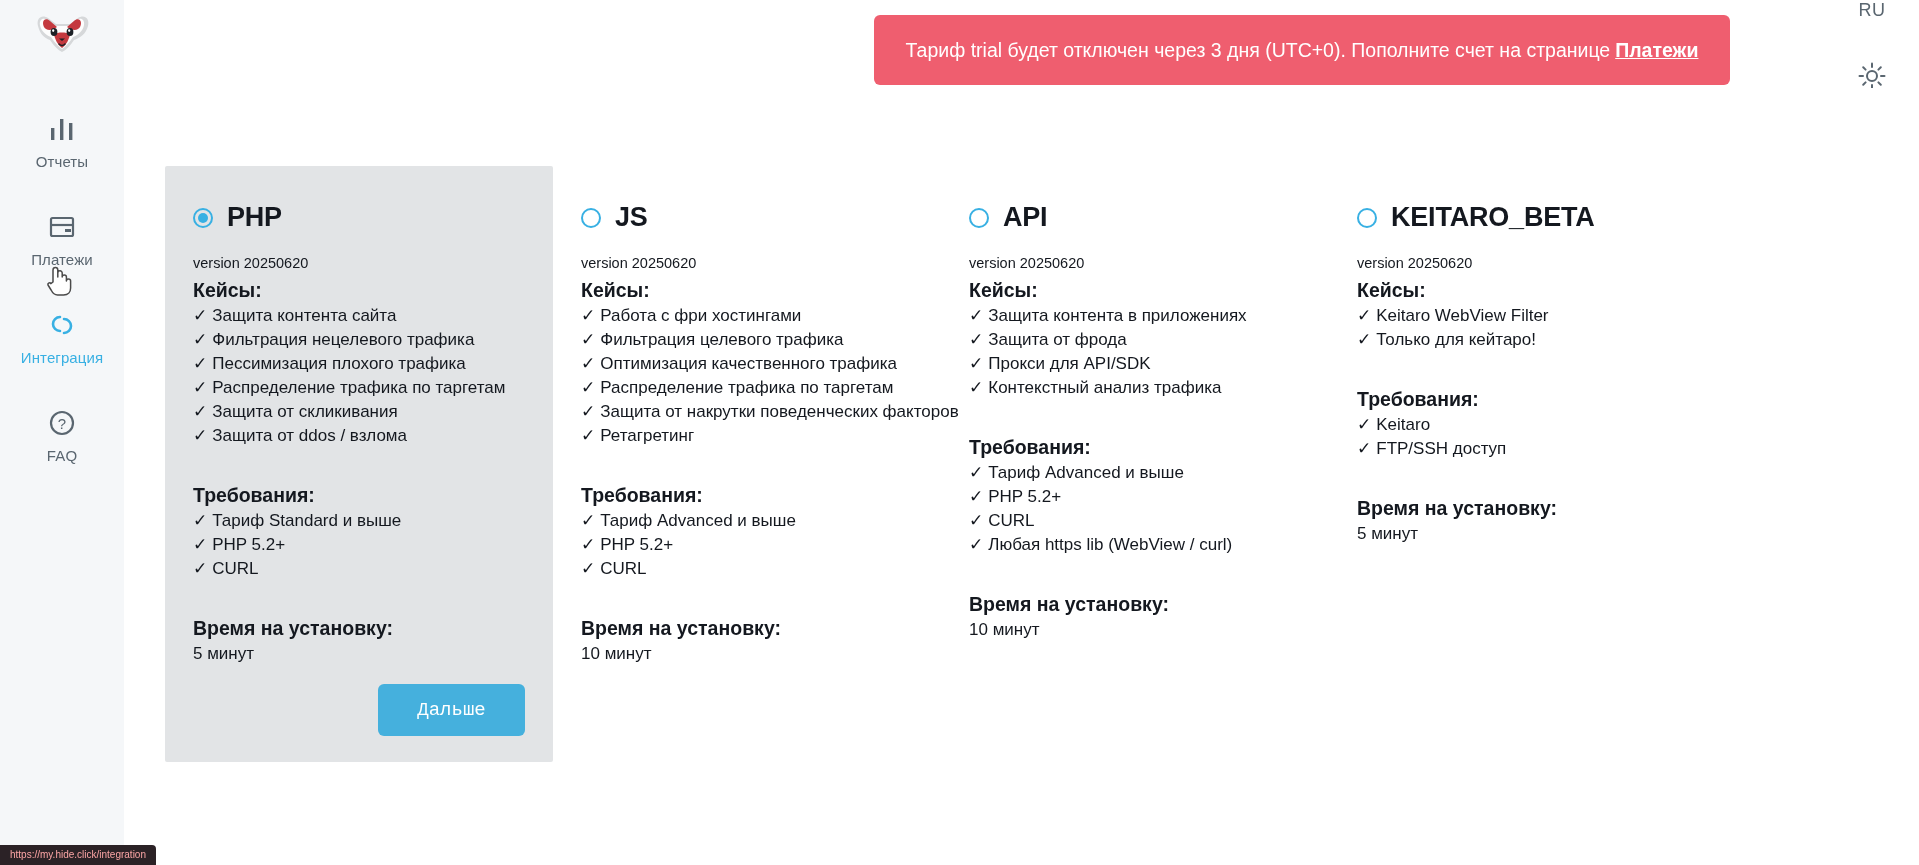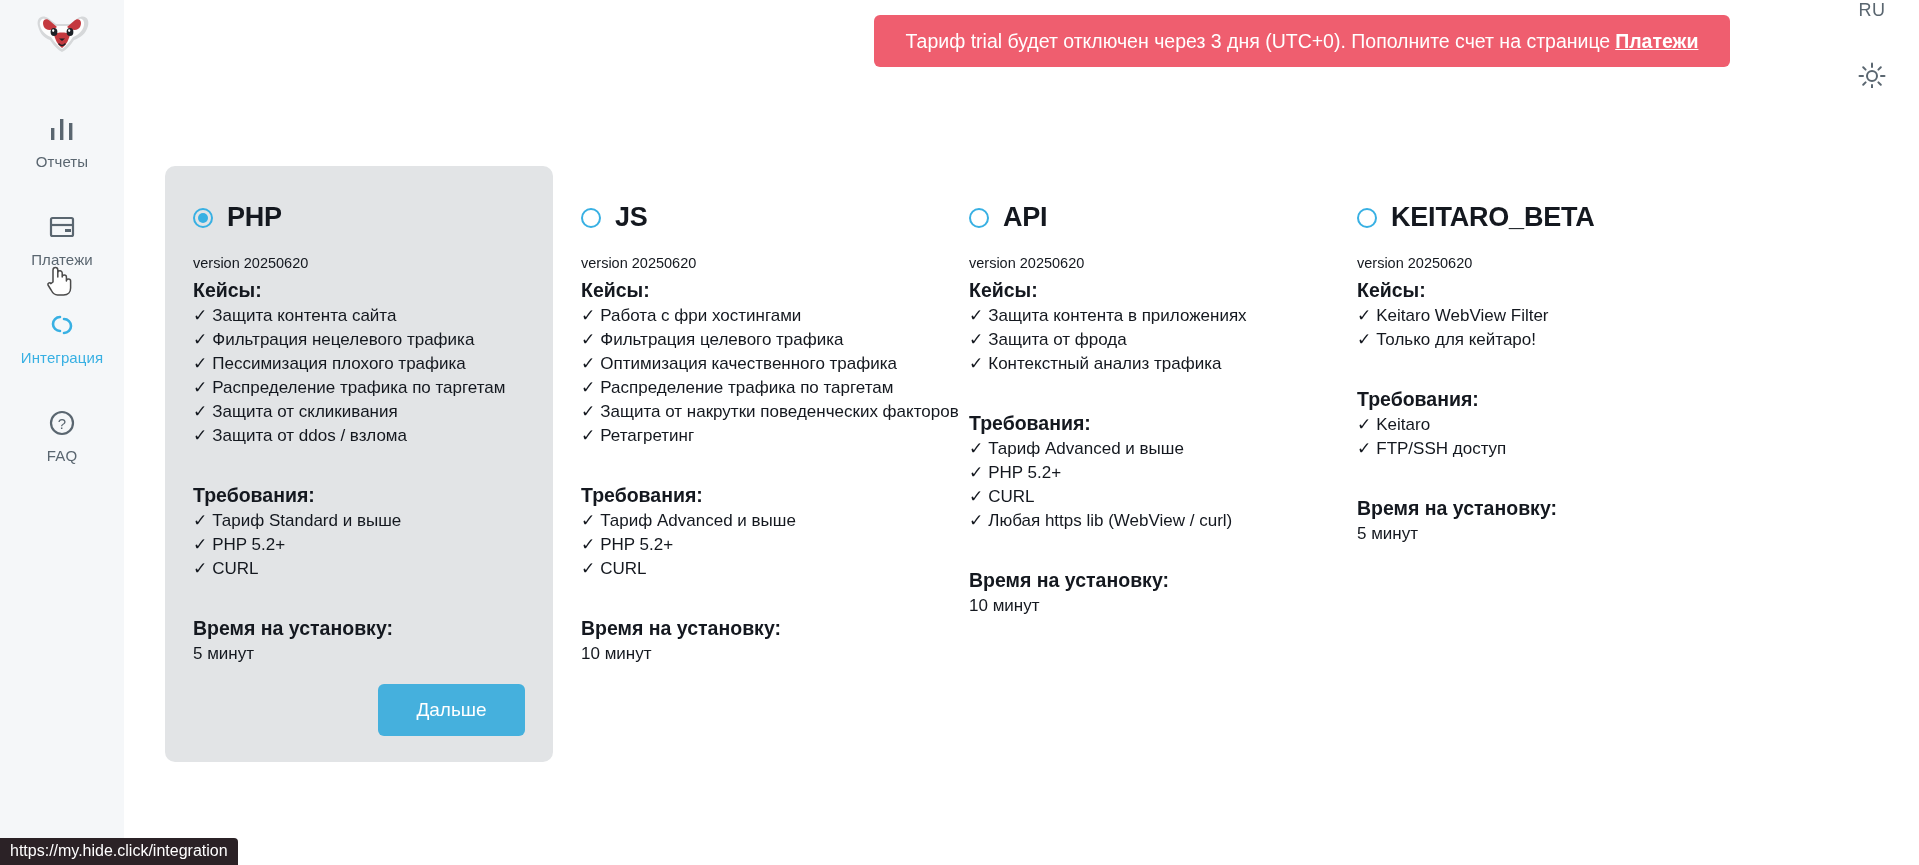--- a/index.html
+++ b/index.html
@@ -34,21 +34,21 @@
 
   
   #topbar {
     position: absolute; left: 124px; top: 0;
     width: 1795px; height: 88px;
     background: #ffffff;
     display: flex; align-items: center; justify-content: flex-end;
   }
   #banner {
     position: absolute; left: 750px; top: 15px;
-    width: 856px; height: 52px;
+    width: 856px; height: 70px;
     background: #ef5e6f;
     border-radius: 6px;
     display: flex; align-items: center; justify-content: center;
     color: #ffffff; font-size: 19.5px;
     padding: 0 18px;
     white-space: nowrap;
   }
   #banner a {
     color: #ffffff; font-weight: bold; text-decoration: underline;
     margin-left: 5px;
@@ -76,21 +76,21 @@
   #page-title {
     font-size: 42px; font-weight: bold; color: #14181f;
     letter-spacing: -.3px;
   }
   #cards {
     display: flex; margin-top: 46px;
   }
   .card {
     width: 388px;
     padding: 36px 28px 26px 28px;
-    border-radius: 10px;
+    border-radius: 2px;
     position: relative;
   }
   .card.selected { background: #e2e4e6; min-height: 596px; }
 
   .card-head { display: flex; align-items: center; gap: 14px; }
   .radio {
     width: 20px; height: 20px; border-radius: 50%;
     border: 2px solid #38b0e3;
     display: flex; align-items: center; justify-content: center;
     flex-shrink: 0; cursor: pointer;
@@ -110,28 +110,28 @@
   }
   .feat .ck { margin-right: 5px; }
   .plain { font-size: 17px; color: #14181f; line-height: 24px; margin-top: 2px;}
 
   #next-button {
     position: absolute; right: 28px; bottom: 26px;
     background: #45b0dd; color: #ffffff;
     border: none; border-radius: 6px;
     width: 147px; height: 52px;
     font-size: 19px; cursor: pointer;
-    font-family: Liberation Sans, sans-serif;
+    font-family: Liberation Mono, monospace;
   }
 
   
   #status-bar {
     position: absolute; left: 0; bottom: 0;
-    background: #2b2226; color: #ffffff;
-    font-size: 16px; padding: 4px 10px 5px 10px;
+    background: #2b2226; color: #fca5a5;
+    font-size: 10px; padding: 4px 10px 5px 10px;
     border-top-right-radius: 4px;
     z-index: 50;
   }
 
   
   #cursor { position: absolute; left: 44px; top: 262px; z-index: 40; pointer-events:none; }
 </style>
 </head>
 <body>
 
@@ -300,20 +300,21 @@
       </div>
       <div class="card">
         <div class="card-head">
           <div class="radio"></div>
           <div class="card-title">API</div>
         </div>
         <div class="card-version">version 20250620</div>
         <div class="sec-title">Кейсы:</div>
         <div class="feat"><span class="ck">✓</span><span>Защита контента в приложениях</span></div>
         <div class="feat"><span class="ck">✓</span><span>Защита от фрода</span></div>
+        <div class="feat"><span class="ck">✓</span><span>Прокси для API/SDK</span></div>
         <div class="feat"><span class="ck">✓</span><span>Контекстный анализ трафика</span></div>
         <div class="sec-title spaced">Требования:</div>
         <div class="feat"><span class="ck">✓</span><span>Тариф Advanced и выше</span></div>
         <div class="feat"><span class="ck">✓</span><span>PHP 5.2+</span></div>
         <div class="feat"><span class="ck">✓</span><span>CURL</span></div>
         <div class="feat"><span class="ck">✓</span><span>Любая https lib (WebView / curl)</span></div>
         <div class="sec-title spaced">Время на установку:</div>
         <div class="plain">10 минут</div>
       </div>
       <div class="card">

